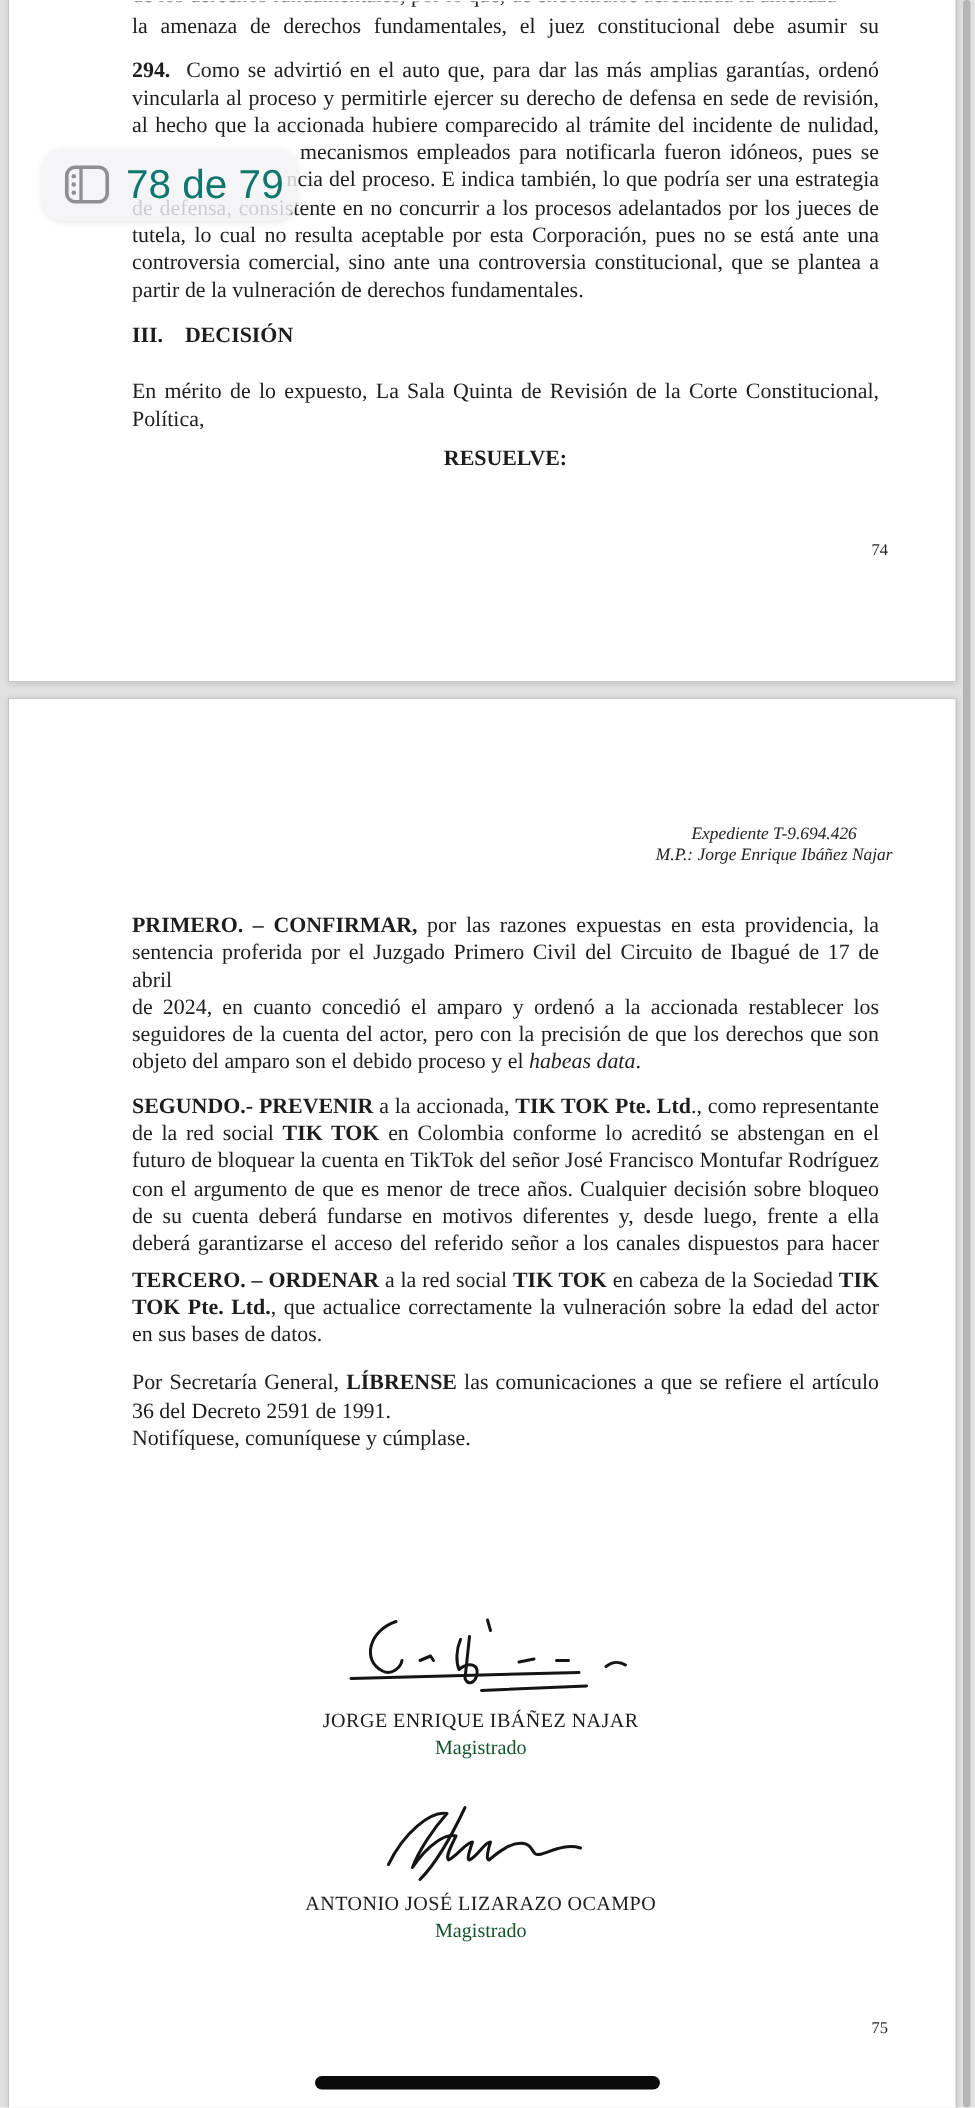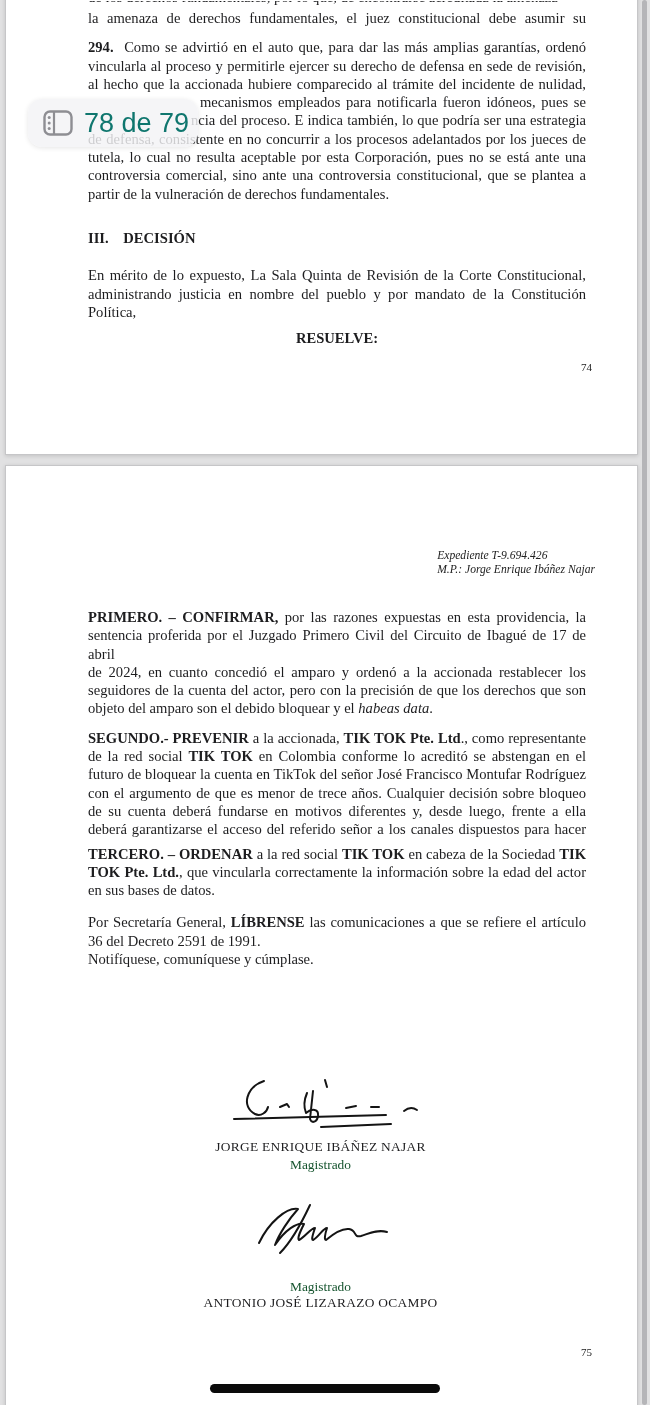--- a/index.html
+++ b/index.html
@@ -23,40 +23,40 @@
   #c2{top:142px;}
   .tl{text-align:justify;text-align-last:justify;}
   .tl-last{text-align-last:left;}
   .tl-center{text-align:center;text-align-last:center;}
   .b{font-weight:700;}
   .i{font-style:italic;}
   .clip{height:6px;overflow:hidden;}
   .clip .tl{margin-top:-12.6px;}
   .mt2{margin-top:2px;}.mt6{margin-top:6px;}.mt8{margin-top:8px;}
   .mt11{margin-top:11px;}.mt14{margin-top:14px;}
-  .mt19{margin-top:19px;}.mt26{margin-top:26px;}.mt28{}
+  .mt19{margin-top:19px;}.mt26{margin-top:12px;}.mt28{}
   .pagenum{
     position:absolute;right:45px;font-size:11px;color:#222;
   }
   #num74{top:384px;}
   #num75{top:880px;}
   .exp-block{
-    position:absolute;top:83px;right:42px;text-align:left;
+    position:absolute;top:83px;right:42px;text-align:center;
     font-style:italic;font-size:11.6px;line-height:13.6px;color:#222;
   }
   .sig-name{
     position:absolute;left:0;width:629px;text-align:center;
     font-size:13.4px;color:#1d1d1f;letter-spacing:.3px;
   }
   .sig-title{
     position:absolute;left:0;width:629px;text-align:center;
     font-size:13.4px;color:#14532d;
   }
   #name1{top:673px;}#title1{top:691px;}
-  #name2{top:795px;margin-top:34px;}#title2{top:813px;}
+  #name2{top:795px;}#title2{top:813px;}
   .sig-svg{position:absolute;}
   #sig1{left:222px;top:608px;}
   #sig2{left:247px;top:734px;}
   .sig-svg path{stroke:#141414;stroke-width:2;fill:none;stroke-linecap:round;stroke-linejoin:round;}
   #badge{
     position:absolute;left:28px;top:99px;width:170px;height:48px;z-index:40;
     background:rgba(243,243,245,0.82);border-radius:14px;
     box-shadow:0 1px 5px rgba(0,0,0,.10);
     display:flex;align-items:center;gap:11px;padding-left:15px;box-sizing:border-box;
     font-family:"Liberation Sans", sans-serif;font-size:27px;color:#0f766e;
@@ -91,54 +91,53 @@
         <div class="tl"><span>de defensa, consistente en no concurrir a los procesos adelantados por los jueces de</span></div>
         <div class="tl"><span>tutela, lo cual no resulta aceptable por esta Corporación, pues no se está ante una</span></div>
         <div class="tl"><span>controversia comercial, sino ante una controversia constitucional, que se plantea a</span></div>
         <div class="tl tl-last"><span>partir de la vulneración de derechos fundamentales.</span></div>
       </div>
     <div class="mt26">
         <div class="tl tl-last"><span class="b">III.</span><span class="b">&nbsp;&nbsp;&nbsp;&nbsp;</span><span class="b">DECISIÓN</span></div>
       </div>
     <div class="mt19">
         <div class="tl"><span>En mérito de lo expuesto, La Sala Quinta de Revisión de la Corte Constitucional,</span></div>
-        <div class="tl"><span>administrando justicia en nombre del pueblo y por mandato de la Constitución</span></div>
         <div class="tl tl-last"><span>Política,</span></div>
       </div>
     <div class="mt8">
         <div class="tl tl-center"><span class="b">RESUELVE:</span></div>
       </div>
   </div>
   <div class="pagenum" id="num74">74</div>
 </div>
 
 <div class="page" id="page2">
   <div class="exp-block">
     <div>Expediente T-9.694.426</div>
     <div>M.P.: Jorge Enrique Ibáñez Najar</div>
   </div>
   <div class="content" id="c2">
     <div>
         <div class="tl"><span class="b">PRIMERO. – CONFIRMAR,</span><span> por las razones expuestas en esta providencia, la</span></div>
         <div class="tl"><span>sentencia proferida por el Juzgado Primero Civil del Circuito de Ibagué de 17 de abril</span></div>
         <div class="tl"><span>de 2024, en cuanto concedió el amparo y ordenó a la accionada restablecer los</span></div>
         <div class="tl"><span>seguidores de la cuenta del actor, pero con la precisión de que los derechos que son</span></div>
-        <div class="tl tl-last"><span>objeto del amparo son el debido bloquear y el </span><span class="i">habeas data</span><span>.</span></div>
+        <div class="tl tl-last"><span>objeto del amparo son el debido proceso y el </span><span class="i">habeas data</span><span>.</span></div>
       </div>
     <div class="mt11">
         <div class="tl"><span class="b">SEGUNDO.- PREVENIR</span><span> a la accionada, </span><span class="b">TIK TOK Pte. Ltd</span><span>., como representante</span></div>
         <div class="tl"><span>de la red social </span><span class="b">TIK TOK</span><span> en Colombia conforme lo acreditó se abstengan en el</span></div>
         <div class="tl"><span>futuro de bloquear la cuenta en TikTok del señor José Francisco Montufar Rodríguez</span></div>
         <div class="tl"><span>con el argumento de que es menor de trece años. Cualquier decisión sobre bloqueo</span></div>
         <div class="tl"><span>de su cuenta deberá fundarse en motivos diferentes y, desde luego, frente a ella</span></div>
         <div class="tl"><span>deberá garantizarse el acceso del referido señor a los canales dispuestos para hacer</span></div>
       </div>
     <div class="mt6">
         <div class="tl"><span class="b">TERCERO. – ORDENAR</span><span> a la red social </span><span class="b">TIK TOK</span><span> en cabeza de la Sociedad </span><span class="b">TIK</span></div>
-        <div class="tl"><span class="b">TOK Pte. Ltd.</span><span>, que vincularla correctamente la información sobre la edad del actor</span></div>
+        <div class="tl"><span class="b">TOK Pte. Ltd.</span><span>, que actualice correctamente la vulneración sobre la edad del actor</span></div>
         <div class="tl tl-last"><span>en sus bases de datos.</span></div>
       </div>
     <div class="mt14">
         <div class="tl"><span>Por Secretaría General, </span><span class="b">LÍBRENSE</span><span> las comunicaciones a que se refiere el artículo</span></div>
         <div class="tl tl-last"><span>36 del Decreto 2591 de 1991.</span></div>
       </div>
     <div class="mt28">
         <div class="tl tl-last"><span>Notifíquese, comuníquese y cúmplase.</span></div>
       </div>
   </div>

